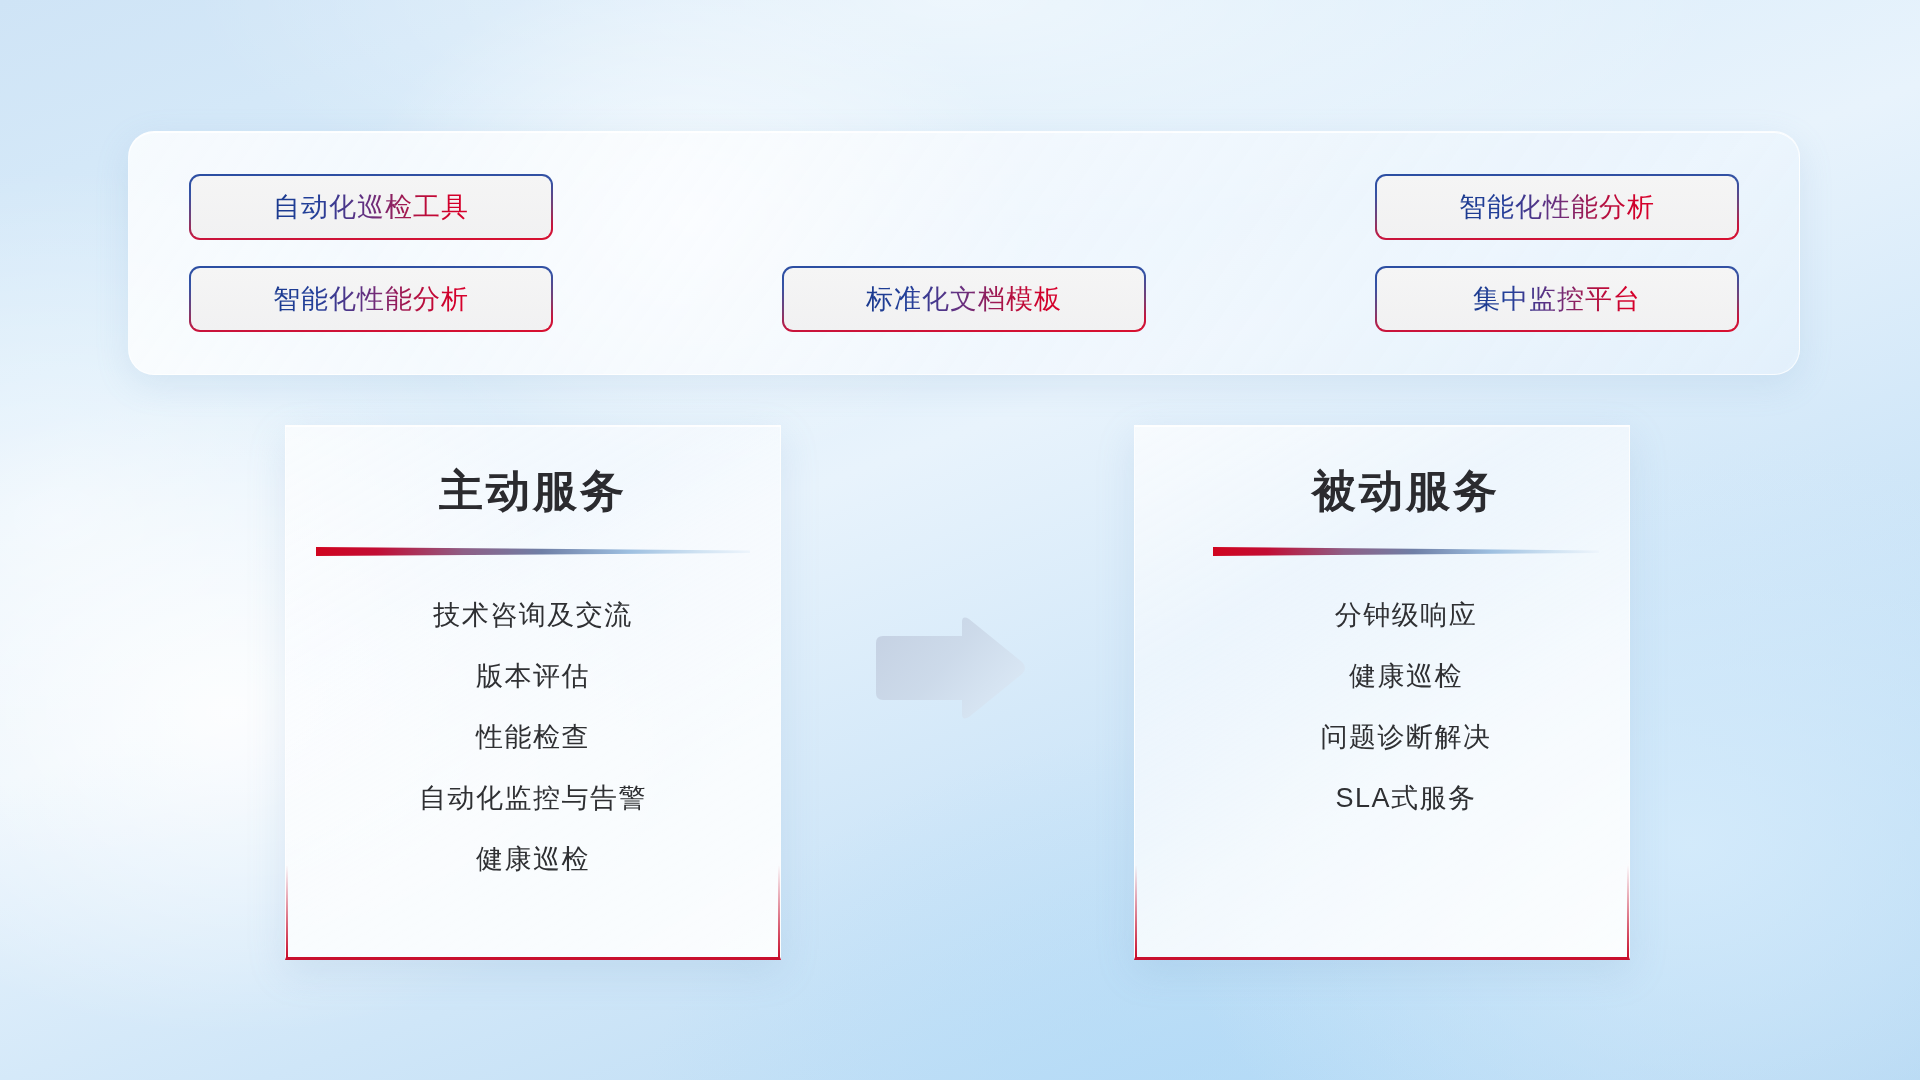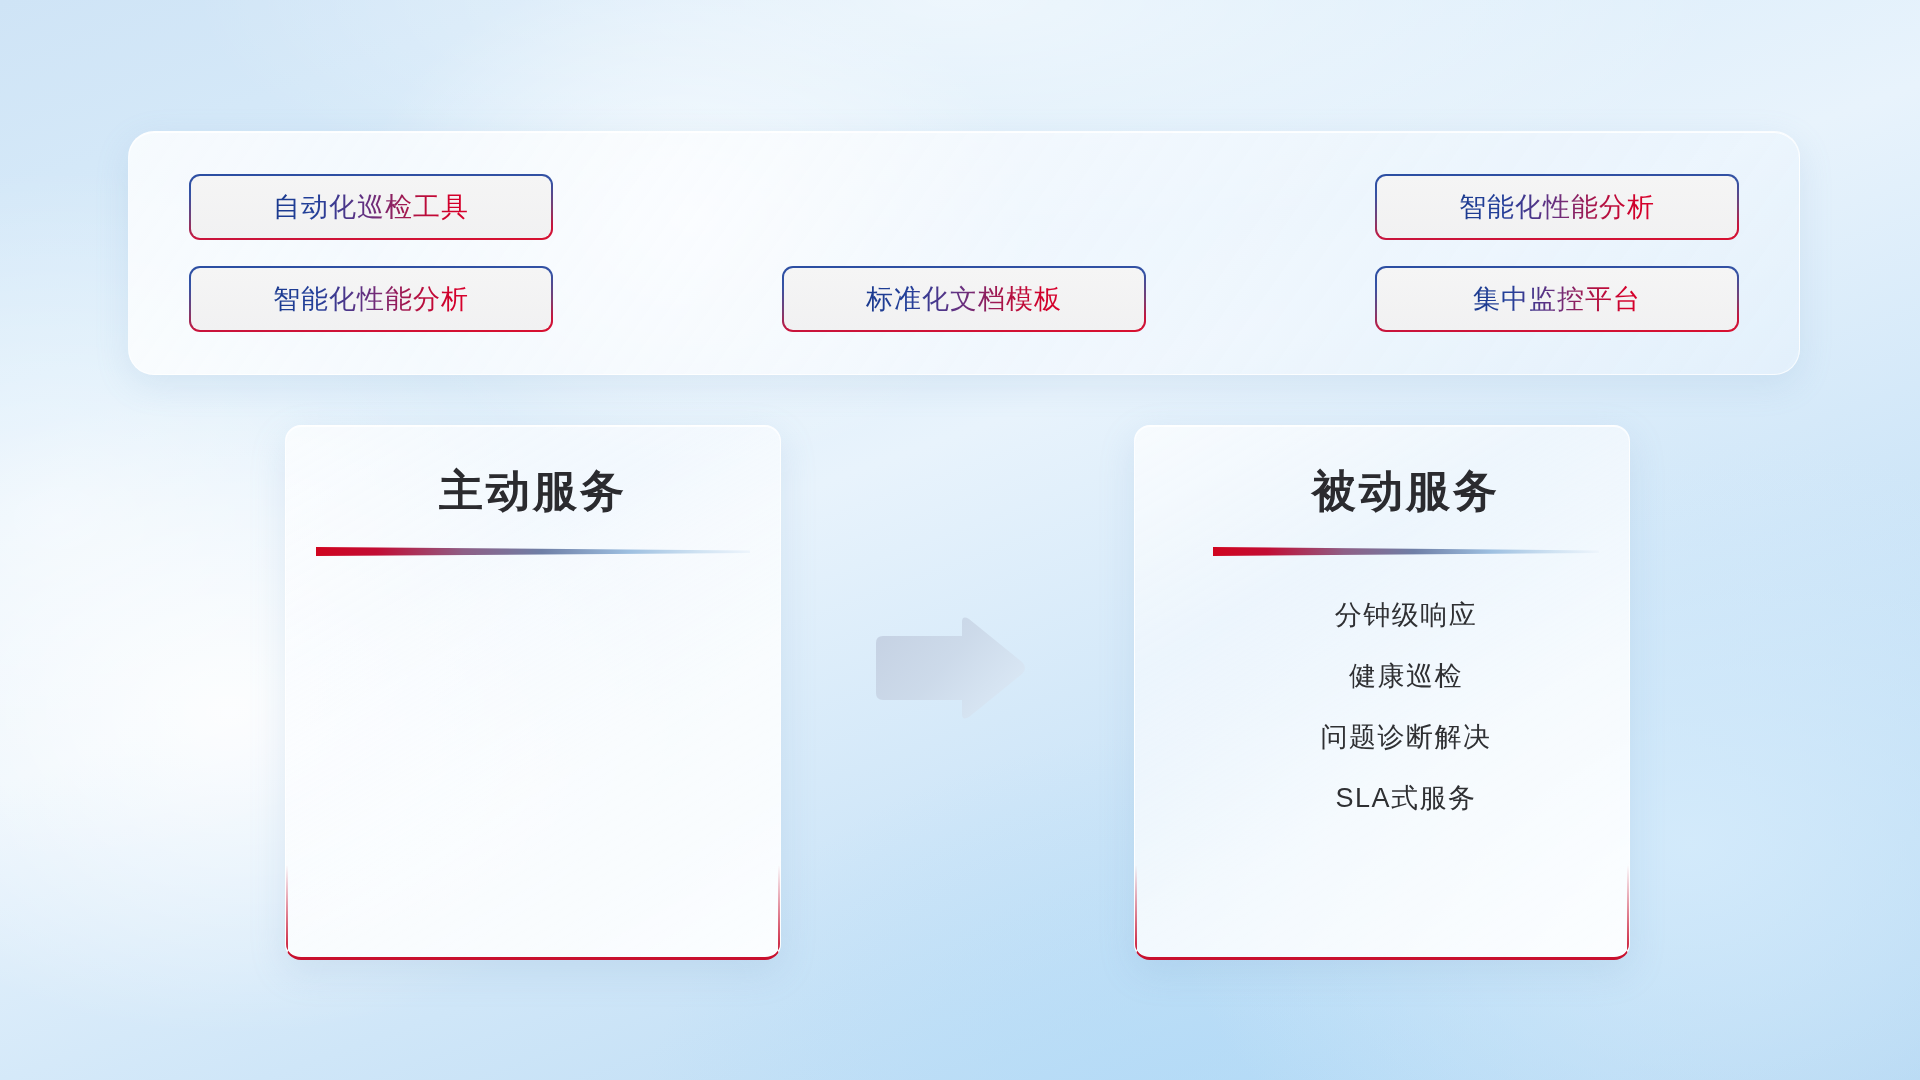--- a/index.html
+++ b/index.html
@@ -63,21 +63,21 @@
     font-size:27px;letter-spacing:1px;font-weight:400;
     background:linear-gradient(90deg,#1b3a8f 0%, #23409a 22%, #6b2e7d 50%, #b01243 72%, #d1002b 90%, #d9002b 100%);
     -webkit-background-clip:text;background-clip:text;
     -webkit-text-fill-color:transparent;color:transparent;
     white-space:nowrap;
   }
 
   
   .card{
     position:absolute;top:425px;width:496px;height:535px;
-    border-radius:16px;
+    border-radius:0;
     background:linear-gradient(150deg, rgba(255,255,255,.70) 0%, rgba(250,252,255,.62) 30%, rgba(255,255,255,.80) 62%, rgba(255,255,255,.92) 100%);
     border:1px solid rgba(255,255,255,.8);
     border-bottom:3px solid #c8102e;
     box-shadow:0 12px 36px rgba(120,160,200,.18), inset 0 1px 0 rgba(255,255,255,.85);
     box-sizing:border-box;
     overflow:hidden;
   }
   .card.left{left:285px;}
   .card.right{left:1134px;padding-left:48px;}
   .card-edge-l,.card-edge-r{
@@ -150,20 +150,27 @@
           <stop offset="52%" stop-color="#6f7fa6"></stop>
           <stop offset="72%" stop-color="#9dbfe0"></stop>
           <stop offset="88%" stop-color="#cfe2f2"></stop>
           <stop offset="100%" stop-color="#eef5fc"></stop>
         </linearGradient>
       </defs>
       <path d="M0,2 L436,5.5 L436,8.0 L0,11 Z" fill="url(#dvL)"></path>
     </svg>
   </div>
 
+  <div class="card-list">
+    <div class="card-item">技术咨询及交流</div>
+    <div class="card-item">版本评估</div>
+    <div class="card-item">性能检查</div>
+    <div class="card-item">自动化监控与告警</div>
+    <div class="card-item">健康巡检</div>
+  </div>
 </div>
 
 <div id="arrow">
   <svg viewBox="0 0 160 110" width="160" height="110" aria-hidden="true">
     <defs>
       <linearGradient id="arrGrad" x1="0" y1="0" x2="1" y2="0.6">
         <stop offset="0%" stop-color="#c3cfe1" stop-opacity="0.95"></stop>
         <stop offset="55%" stop-color="#cbd8e8" stop-opacity="0.90"></stop>
         <stop offset="100%" stop-color="#d9e6f3" stop-opacity="0.85"></stop>
       </linearGradient>

